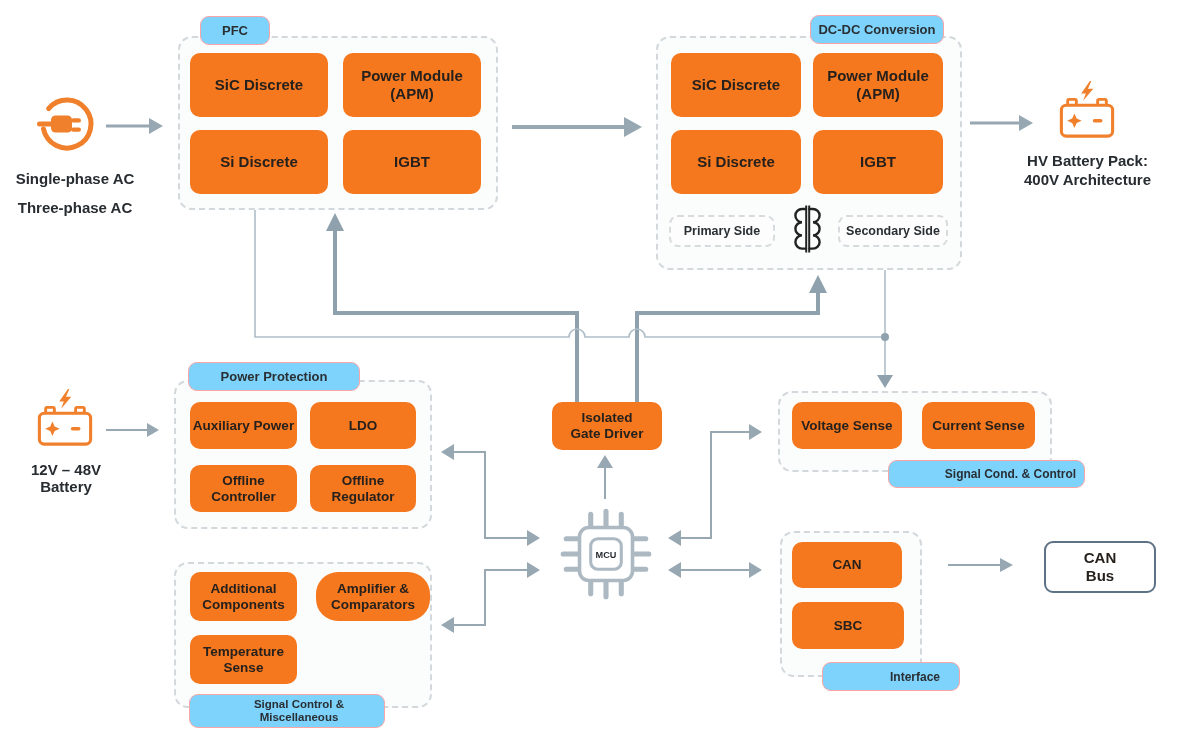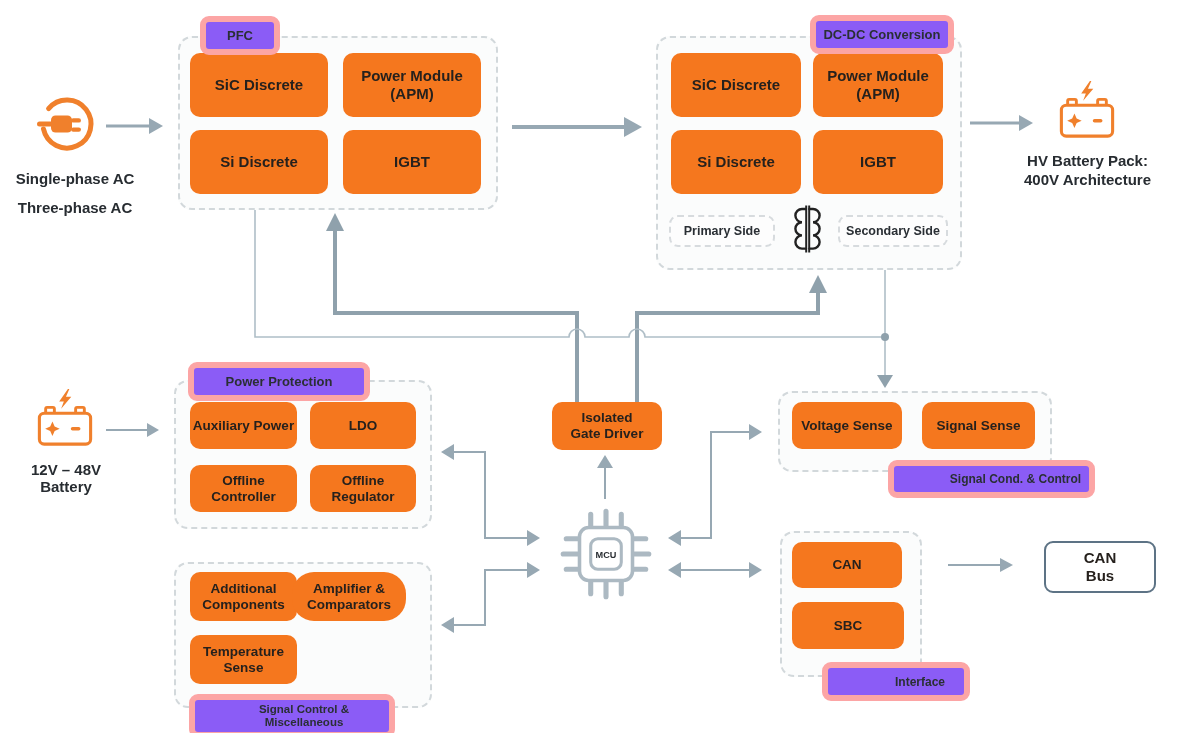--- a/index.html
+++ b/index.html
@@ -6,21 +6,21 @@
   .canvas{
     position:relative;width:1200px;height:733px;background:#fff;overflow:hidden;
     font-family:"Liberation Sans","DejaVu Sans",sans-serif;font-weight:700;color:#26211D;
   }
   .wires{position:absolute;left:0;top:0;z-index:1;}
   .icon{position:absolute;z-index:3;}
   .group{
     position:absolute;z-index:2;border:2px dashed #D2D8DB;border-radius:14px;background:#FBFCFC;
   }
   .tab{
-    position:absolute;z-index:4;background:#8b5cf6;border:6px solid #fca5a5;border-radius:9px;
+    position:absolute;z-index:4;background:#7dd3fc;border:1px solid #fca5a5;border-radius:9px;
     display:flex;align-items:center;justify-content:center;text-align:center;
     font-size:13px;color:#2A2F34;line-height:14px;
   }
   .tab.small{font-size:12px;padding-left:48px;}
   .tab.tiny{font-size:11.5px;line-height:13.5px;}
   .blk{
     position:absolute;z-index:3;background:#F5771E;border-radius:10px;
     display:flex;align-items:center;justify-content:center;text-align:center;
     color:#26211D;font-size:15px;line-height:18px;
   }
@@ -149,21 +149,21 @@
 
   <div class="group" style="left:174px;top:380px;width:254px;height:145px;"></div>
   <div class="tab" style="left:188px;top:362px;width:170px;height:27px;">Power Protection</div>
   <div class="blk sm" style="left:190px;top:402px;width:107px;height:47px;">Auxiliary Power</div>
   <div class="blk sm" style="left:310px;top:402px;width:106px;height:47px;text-align:center;">LDO</div>
   <div class="blk sm" style="left:190px;top:465px;width:107px;height:47px;">Offline Controller</div>
   <div class="blk sm" style="left:310px;top:465px;width:106px;height:47px;">Offline Regulator</div>
 
   <div class="group" style="left:174px;top:562px;width:254px;height:142px;"></div>
   <div class="blk sm" style="left:190px;top:572px;width:107px;height:49px;">Additional Components</div>
-  <div class="blk sm" style="left:292px;top:572px;width:114px;height:49px;border-radius:22px;">Amplifier &amp; Comparators</div>
+  <div class="blk sm" style="left:316px;top:572px;width:114px;height:49px;border-radius:22px;">Amplifier &amp; Comparators</div>
   <div class="blk sm" style="left:190px;top:635px;width:107px;height:49px;">Temperature Sense</div>
   <div class="tab tiny ml" style="left:189px;top:694px;width:170px;height:32px;padding-left:24px;">Signal Control &amp;
 Miscellaneous</div>
 
   <div class="blk sm ml" style="left:552px;top:402px;width:110px;height:48px;">Isolated
 Gate Driver</div>
 
   <svg class="icon" style="left:553px;top:501px;" width="106" height="106" viewBox="0 0 104 104">
     <g stroke="#ACB9C2" stroke-width="5" stroke-linecap="round">
       <path d="M37,24 V13 M52,24 V10 M67,24 V13"></path>
@@ -171,21 +171,21 @@
       <path d="M24,37 H13 M24,52 H10 M24,67 H13"></path>
       <path d="M80,37 H91 M80,52 H94 M80,67 H91"></path>
     </g>
     <rect x="26" y="26" width="52" height="52" rx="9" fill="#fff" stroke="#ACB9C2" stroke-width="3.5"></rect>
     <rect x="37" y="37" width="30" height="30" rx="7" fill="#fff" stroke="#ACB9C2" stroke-width="3"></rect>
     <text x="52" y="55.5" text-anchor="middle" font-size="9" font-weight="bold" fill="#2A2E33">MCU</text>
   </svg>
 
   <div class="group" style="left:778px;top:391px;width:270px;height:77px;"></div>
   <div class="blk sm" style="left:792px;top:402px;width:110px;height:47px;">Voltage Sense</div>
-  <div class="blk sm" style="left:922px;top:402px;width:113px;height:47px;">Signal Sense</div>
+  <div class="blk sm" style="left:922px;top:402px;width:113px;height:47px;">Current Sense</div>
   <div class="tab small" style="left:888px;top:460px;width:147px;height:26px;">Signal Cond. &amp; Control</div>
 
   <div class="group" style="left:780px;top:531px;width:138px;height:142px;"></div>
   <div class="blk sm" style="left:792px;top:542px;width:110px;height:46px;">CAN</div>
   <div class="blk sm" style="left:792px;top:602px;width:112px;height:47px;">SBC</div>
   <div class="tab small" style="left:822px;top:662px;width:88px;height:27px;">Interface</div>
 
   <div class="canbus ml" style="left:1044px;top:541px;width:108px;height:48px;">CAN
 Bus</div>
 

